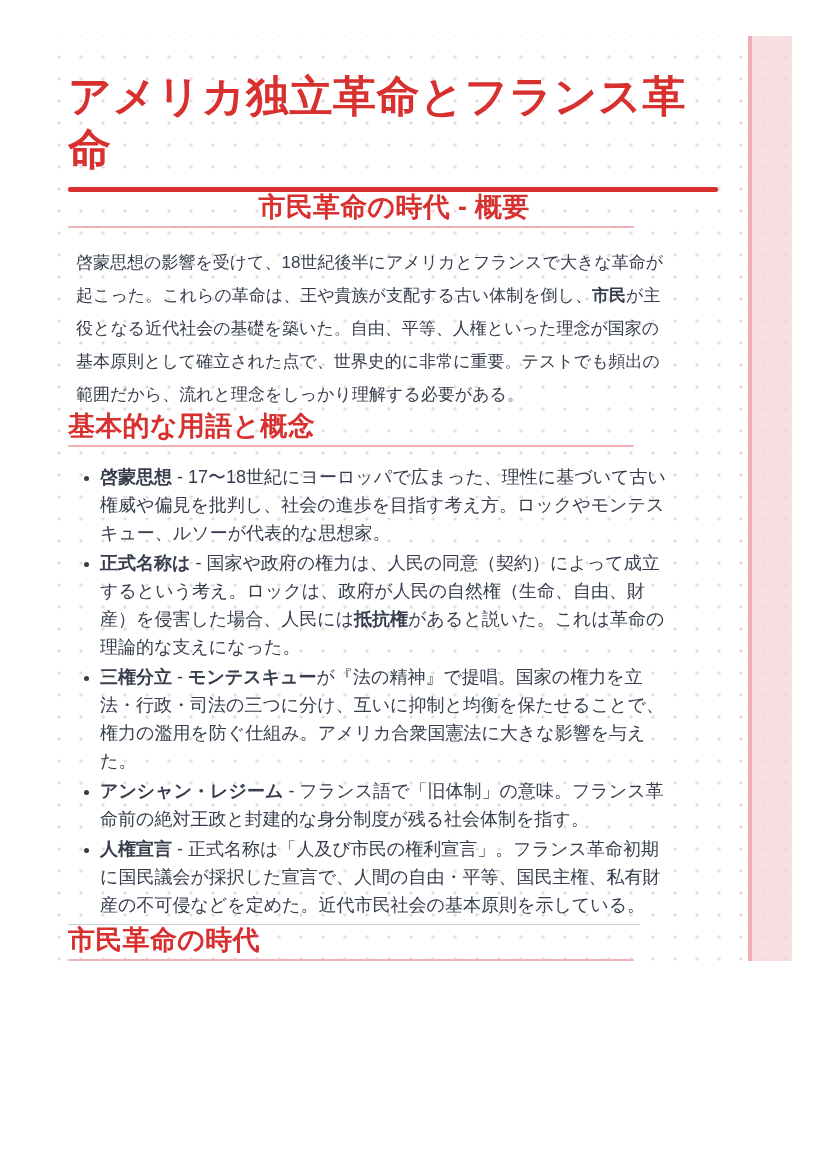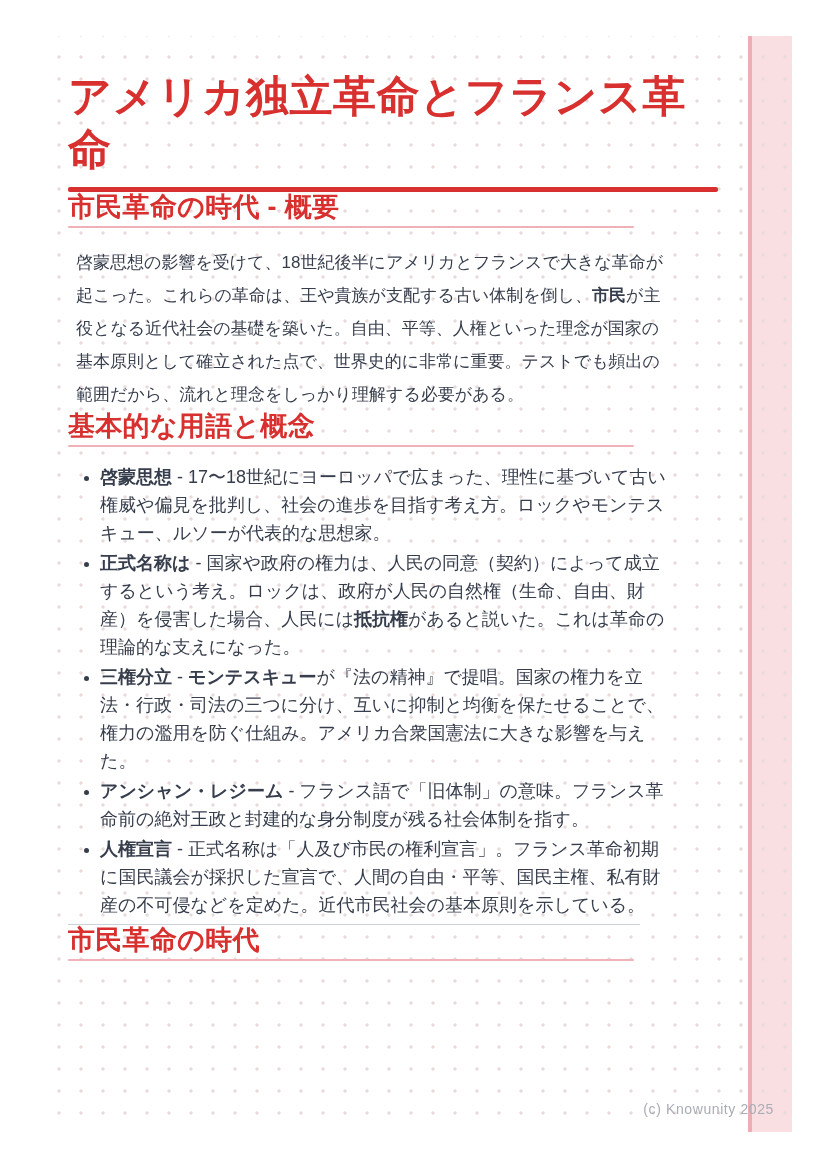--- a/index.html
+++ b/index.html
@@ -12,21 +12,21 @@
     --stripe-fill:#f9dfe2;
     --stripe-border:#ecaeb4;
     --dot-color:#e9dbdb;
     --watermark-gray:#a9adb4;
   }
   html,body{margin:0;padding:0;background:#ffffff;}
   body{
     width:828px;height:1171px;
     font-family:"Liberation Sans","DejaVu Sans",sans-serif;
   }
-  .canvas{position:relative;width:828px;height:1171px;background:#ffffff;overflow:hidden;}
+  .canvas{position:relative;width:828px;height:961px;background:#ffffff;overflow:hidden;}
 
   
   .stripe{
     position:absolute;left:748px;top:36px;width:44px;height:1096px;
     background:var(--stripe-fill);
     border-left:4px solid var(--stripe-border);
     box-sizing:border-box;
   }
   
   .dots{
@@ -47,21 +47,21 @@
   }
   .rule-thick{
     margin-top:11px;height:5px;width:650px;
     background:var(--title-rule-red);border-radius:2px;
   }
 
   h2.section-heading{
     margin:0;font-size:27px;line-height:30px;font-weight:800;
     color:var(--heading-red);letter-spacing:0.3px;
   }
-  .mt-overview{margin-top:46px;}
+  .mt-overview{margin-top:46px;text-align:center;}
   .mt-terms{margin-top:36px;}
   .mt-timeline{margin-top:46px;}
 
   .rule-thin{
     margin-top:4px;height:2px;width:566px;
     background:var(--underline-pink);border-radius:1px;
   }
 
   .body-para{
     margin:18px 0 0 8px;width:596px;

